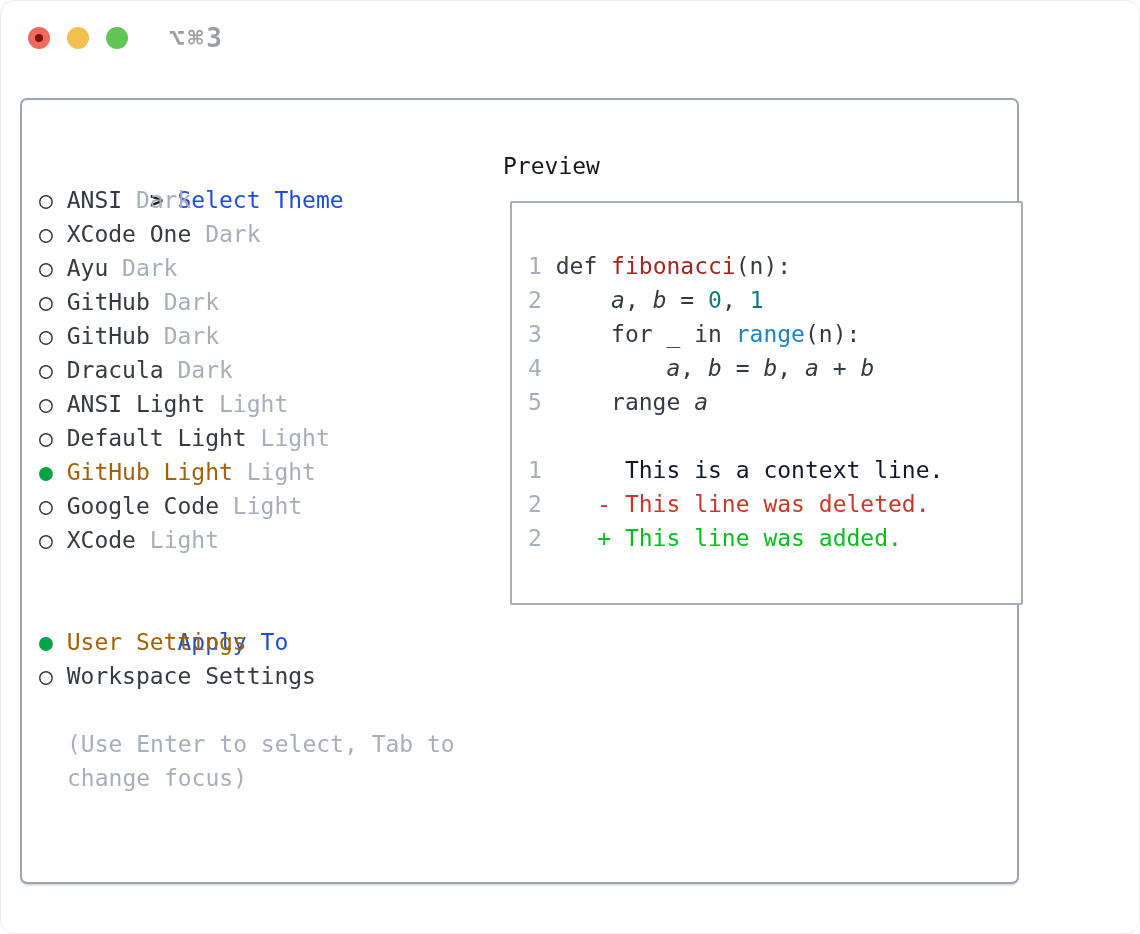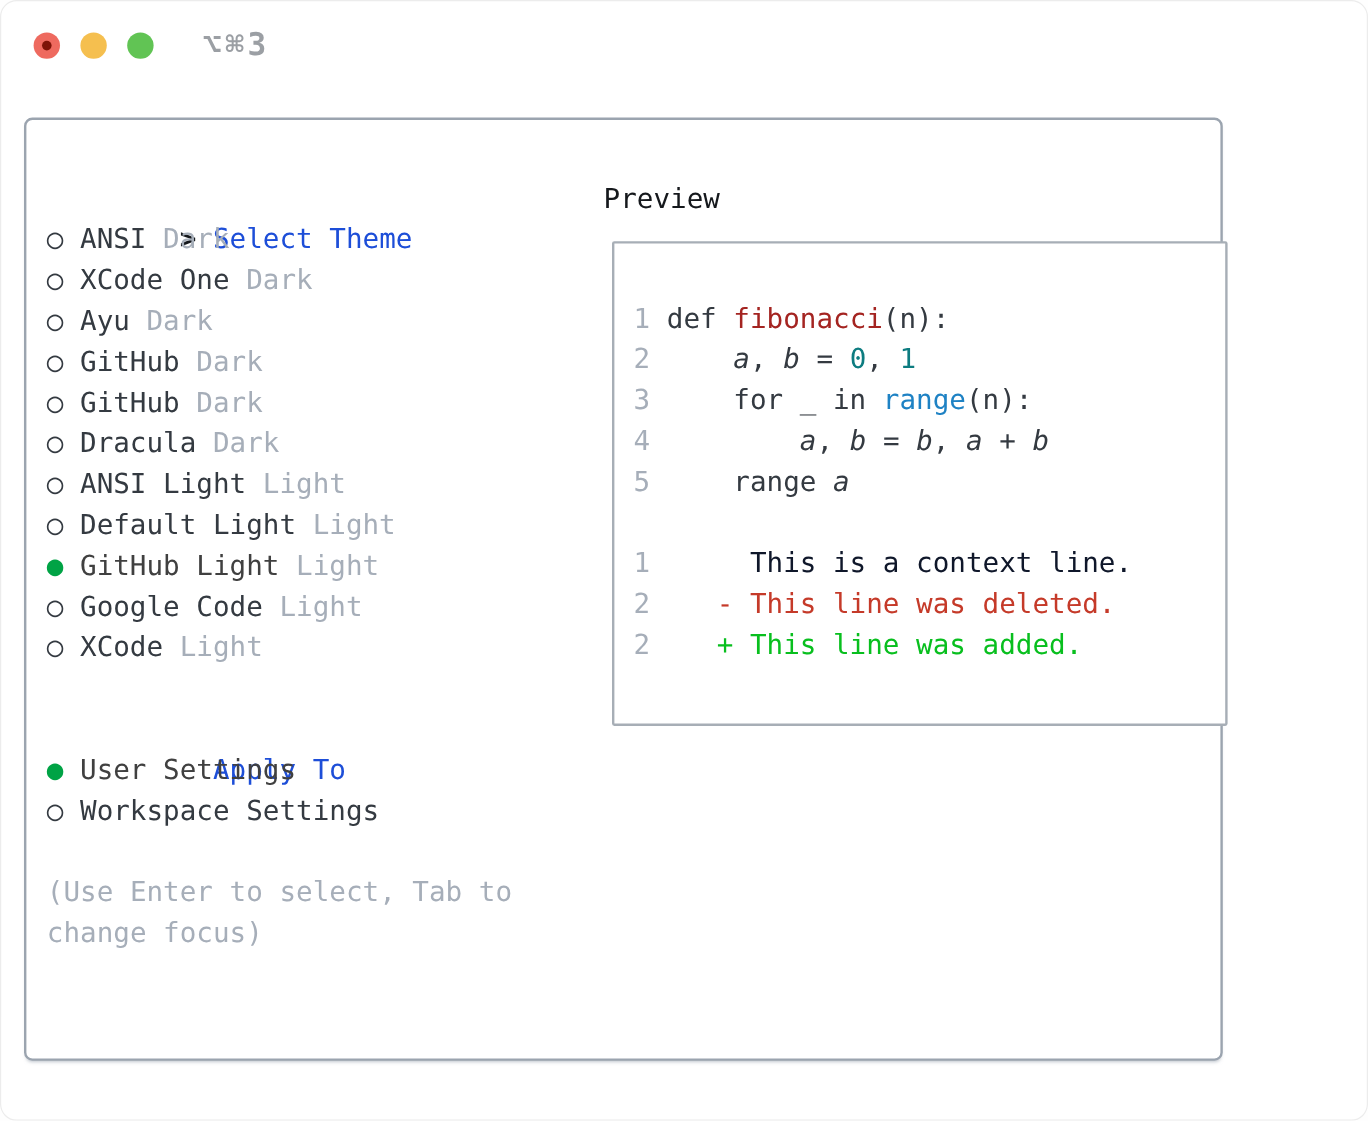--- a/index.html
+++ b/index.html
@@ -31,22 +31,22 @@
   }
   .select-col{position:absolute;left:17px;top:49px;width:450px;line-height:34px;}
   .row{white-space:pre;line-height:34px;height:34px;}
   .spacer{height:34px;}
   .bold{font-weight:normal;color:#1d4ed8;}
   .prefix{display:inline-block;width:2ch;font-weight:bold;color:#15181c;}
   .radio{display:inline-block;width:2ch;color:#343a41;}
   .radio.sel{color:#00a345;}
   .item-name{color:#343a41;}
   .variant{color:#a6aeb9;margin-left:1ch;}
-  .sel-text{color:#404040;}
-  .help{color:#a6aeb9;line-height:34px;width:430px;white-space:normal;}
+  .sel-text{color:#a16207;}
+  .help{color:#a6aeb9;line-height:34px;width:430px;white-space:normal;margin-left:28px;}
   
   .preview-header{position:absolute;left:481px;top:49px;line-height:34px;font-weight:normal;color:#15181c;}
   .preview-box{
     position:absolute;left:488px;top:101px;width:513px;height:404px;box-sizing:border-box;
     border:2px solid #a7aeb6;border-radius:2px;background:#fff;
     padding:46px 0 0 16px;line-height:34px;
   }
   .cl{white-space:pre;line-height:34px;height:34px;}
   .ln{display:inline-block;width:1ch;color:#a6aeb9;}
   .red{color:#a42421;}

